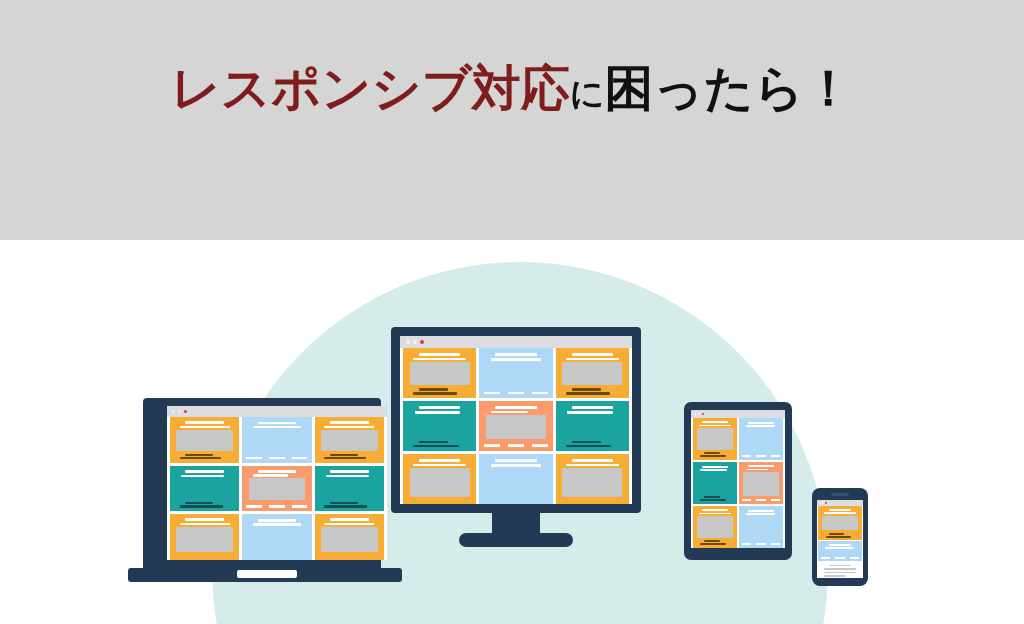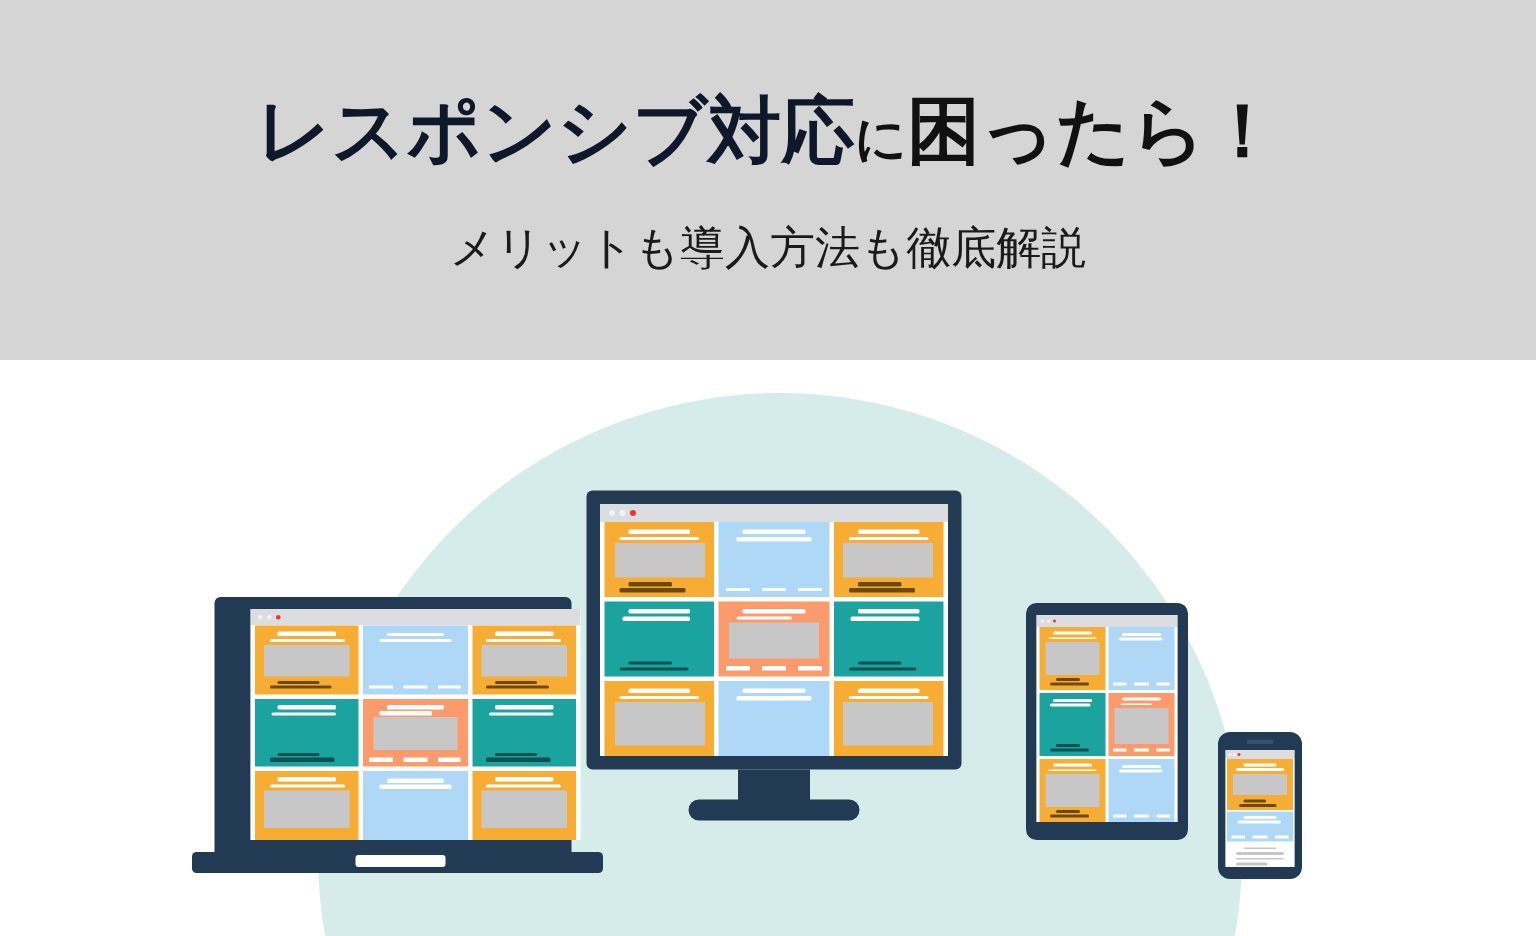--- a/index.html
+++ b/index.html
@@ -33,21 +33,21 @@
     position: absolute;
     left: 0; top: 58px;
     width: 1024px;
     text-align: center;
     white-space: nowrap;
     font-size: 49px;
     font-weight: bold;
     line-height: 60px;
     letter-spacing: 0px;
   }
-  #title-line .t-accent { color: #0f172a; }
+  #title-line .t-accent { color: #7f1d1d; }
   #title-line .t-small  { color: #111111; font-size: 34px; }
   #title-line .t-dark   { color: #111111; }
 
   #subtitle-line {
     position: absolute;
     left: 0; top: 146px;
     width: 1024px;
     text-align: center;
     white-space: nowrap;
     font-size: 30px;
@@ -185,21 +185,20 @@
 <body>
 
 <div id="page">
 
   <div id="header-band">
 
     <div id="title-line">
       <span class="t-accent">レスポンシブ対応</span><span class="t-small">に</span><span class="t-dark">困ったら！</span>
     </div>
 
-    <div id="subtitle-line">メリットも導入方法も徹底解説</div>
   </div>
 
   <div id="stage">
 
     <div id="bg-circle"></div>
 
     <div id="laptop" class="device">
       <div class="lid">
         <div class="lap-screen screen">
 

